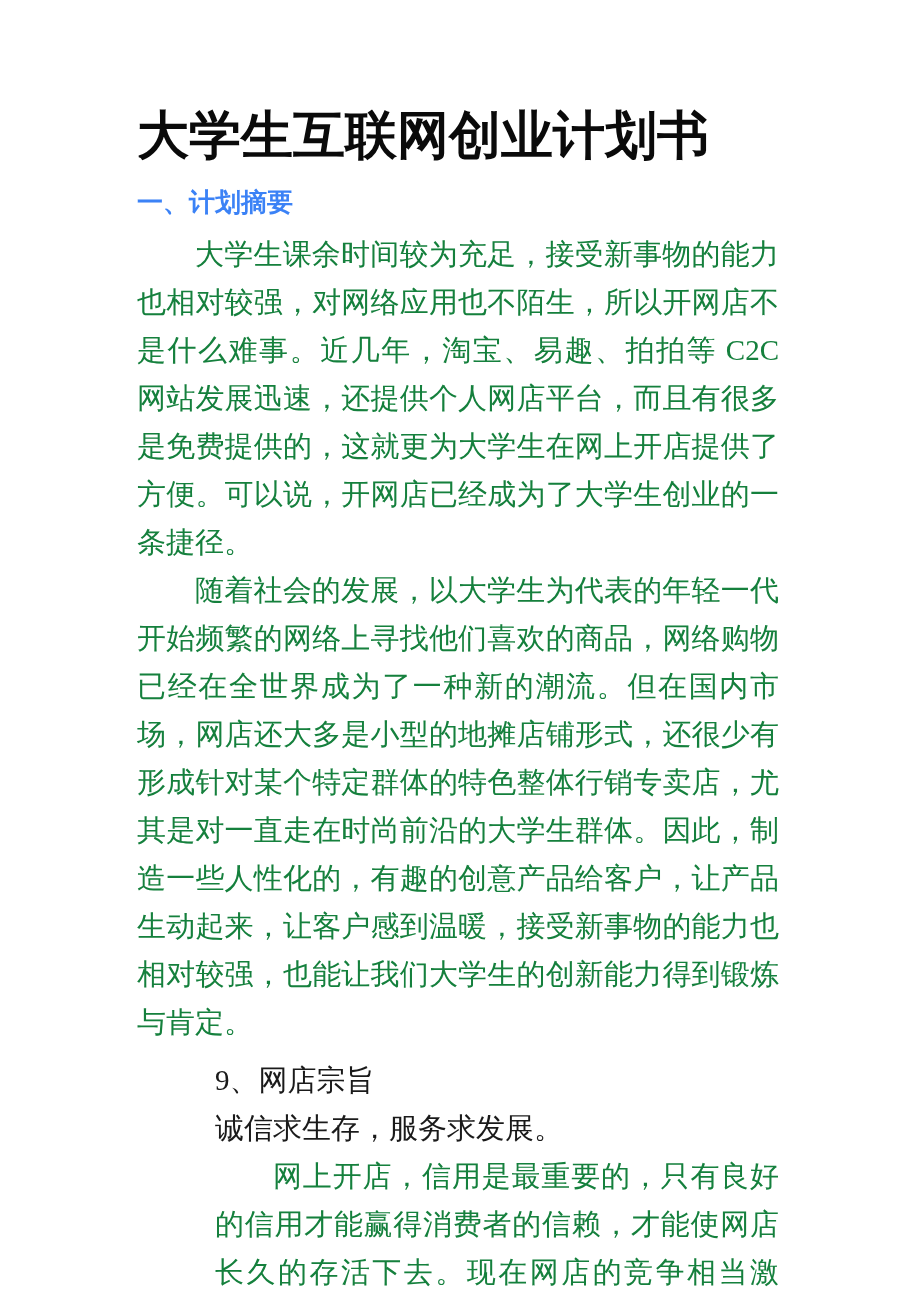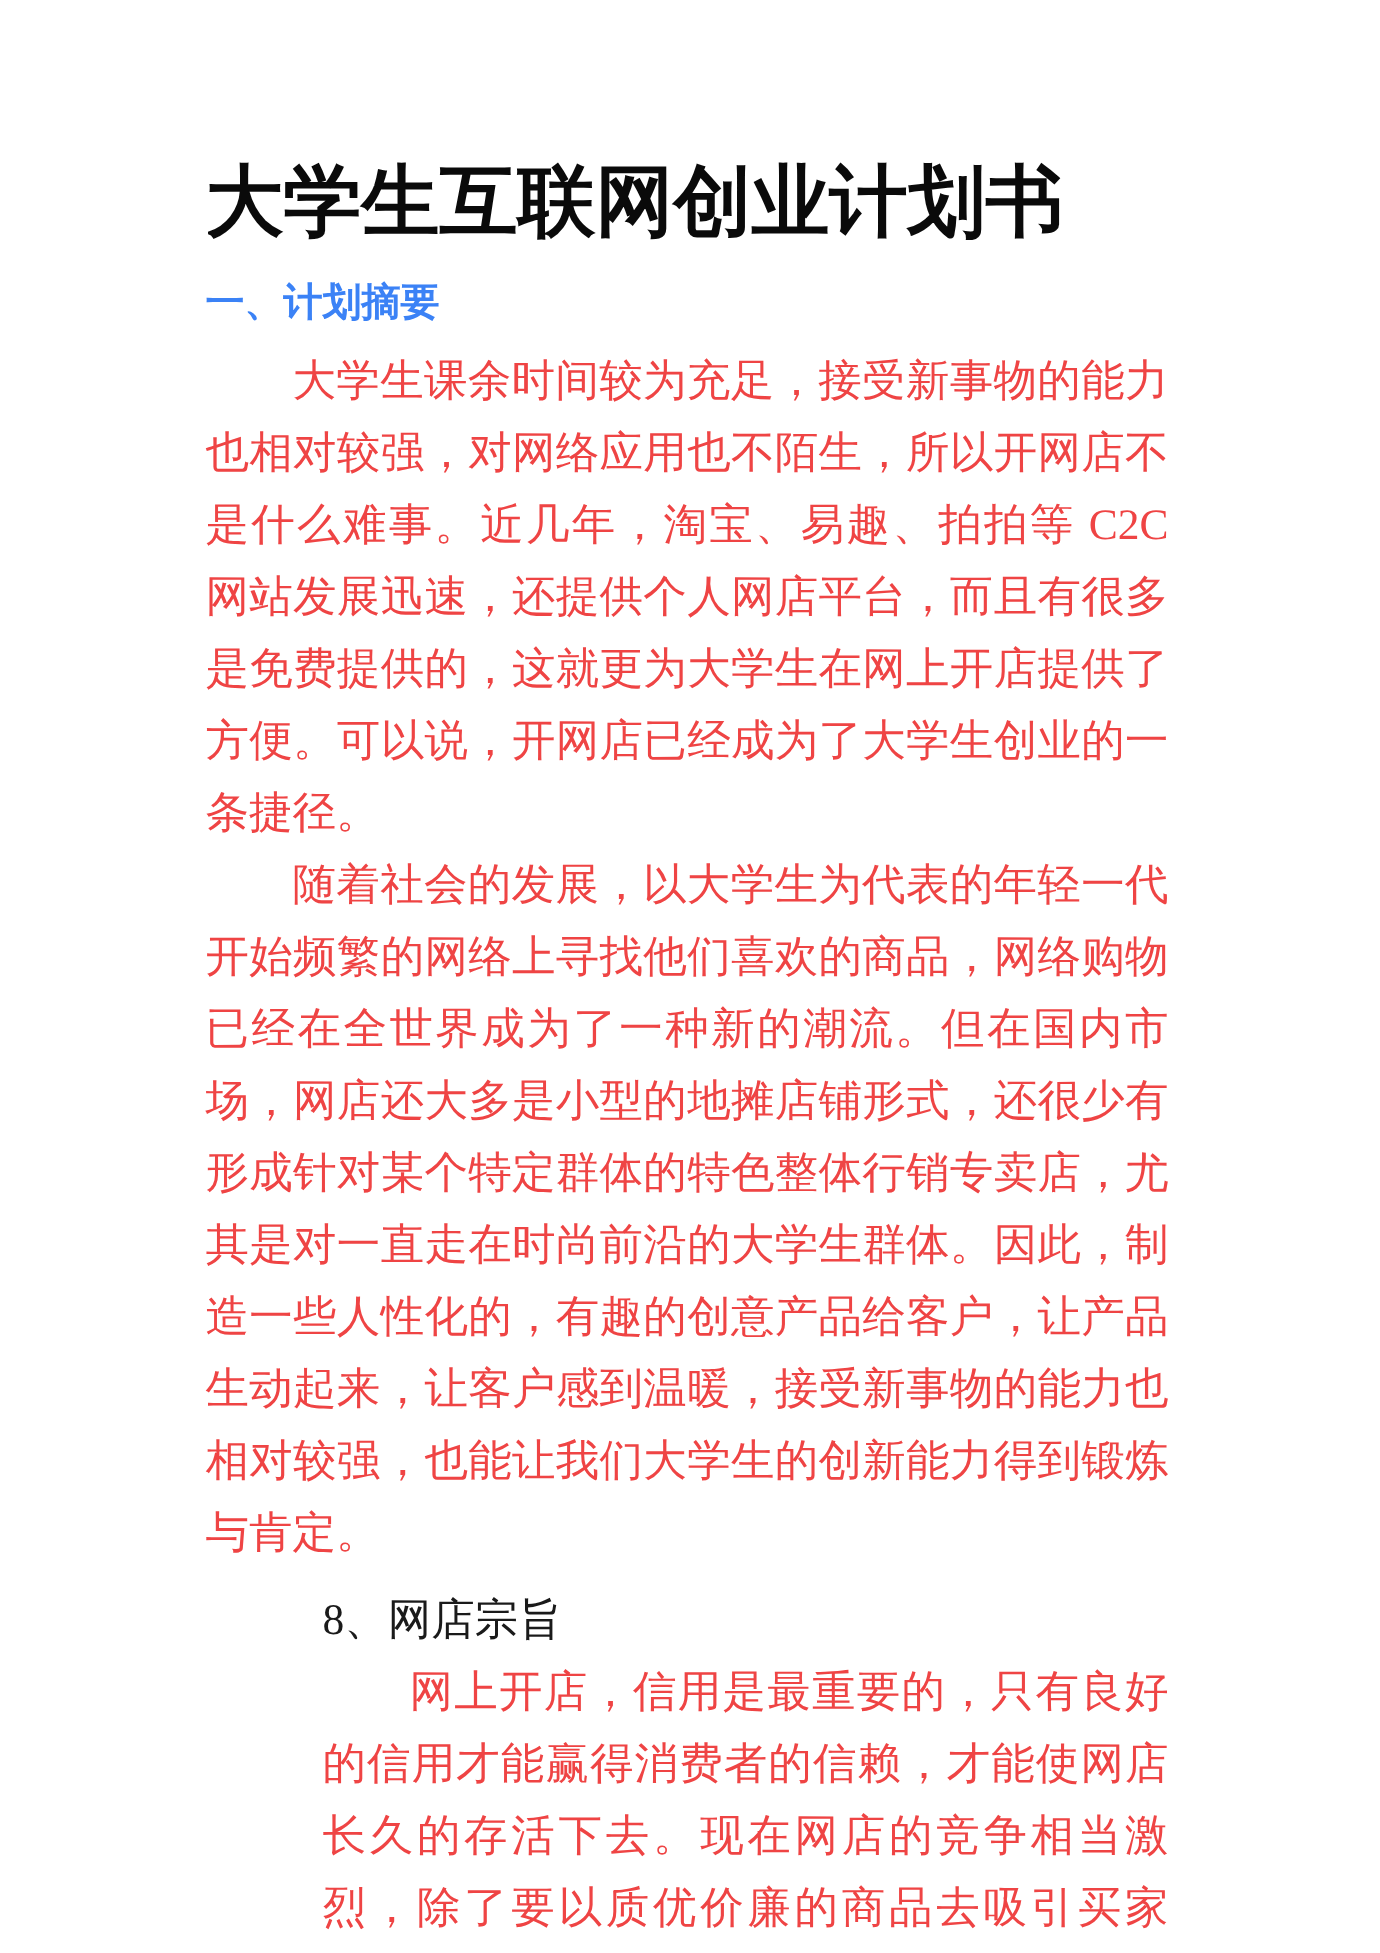--- a/index.html
+++ b/index.html
@@ -55,21 +55,21 @@
 
   p.body-text {
     font-family: "Liberation Serif", "DejaVu Serif", serif;
     font-size: 29px;
     line-height: 48px;
     margin: 0;
     text-align: justify;
     text-justify: inter-character;
     text-align-last: left;
     letter-spacing: 0px;
-    color: #ef4444;
+    color: #15803d;
   }
   p.indent2 {
     text-indent: 58px;
   }
   p.block-indent {
     margin-left: 78px;
     width: 564px;
   }
   p.sub-line {
     font-family: "Liberation Serif", "DejaVu Serif", serif;
@@ -94,19 +94,20 @@
 
     <div class="gap-small"></div>
 
     <p class="body-text indent2">大学生课余时间较为充足，接受新事物的能力也相对较强，对网络应用也不陌生，所以开网店不是什么难事。近几年，淘宝、易趣、拍拍等 C2C 网站发展迅速，还提供个人网店平台，而且有很多是免费提供的，这就更为大学生在网上开店提供了方便。可以说，开网店已经成为了大学生创业的一条捷径。</p>
 
     <p class="body-text indent2">随着社会的发展，以大学生为代表的年轻一代开始频繁的网络上寻找他们喜欢的商品，网络购物已经在全世界成为了一种新的潮流。但在国内市场，网店还大多是小型的地摊店铺形式，还很少有形成针对某个特定群体的特色整体行销专卖店，尤其是对一直走在时尚前沿的大学生群体。因此，制造一些人性化的，有趣的创意产品给客户，让产品生动起来，让客户感到温暖，接受新事物的能力也相对较强，也能让我们大学生的创新能力得到锻炼与肯定。</p>
 
 
     <div class="gap-medium"></div>
 
-    <p class="sub-line">8、网店宗旨</p>
+    <p class="sub-line">9、网店宗旨</p>
 
+    <p class="sub-line">诚信求生存，服务求发展。</p>
 
     <p class="body-text block-indent indent2">网上开店，信用是最重要的，只有良好的信用才能赢得消费者的信赖，才能使网店长久的存活下去。现在网店的竞争相当激烈，除了要以质优价廉的商品去吸引买家外，还要有热情耐心的服务，这样才能让自己的网店在众多店铺中脱</p>
 
   </div>
 </div>
 
 </body></html>

